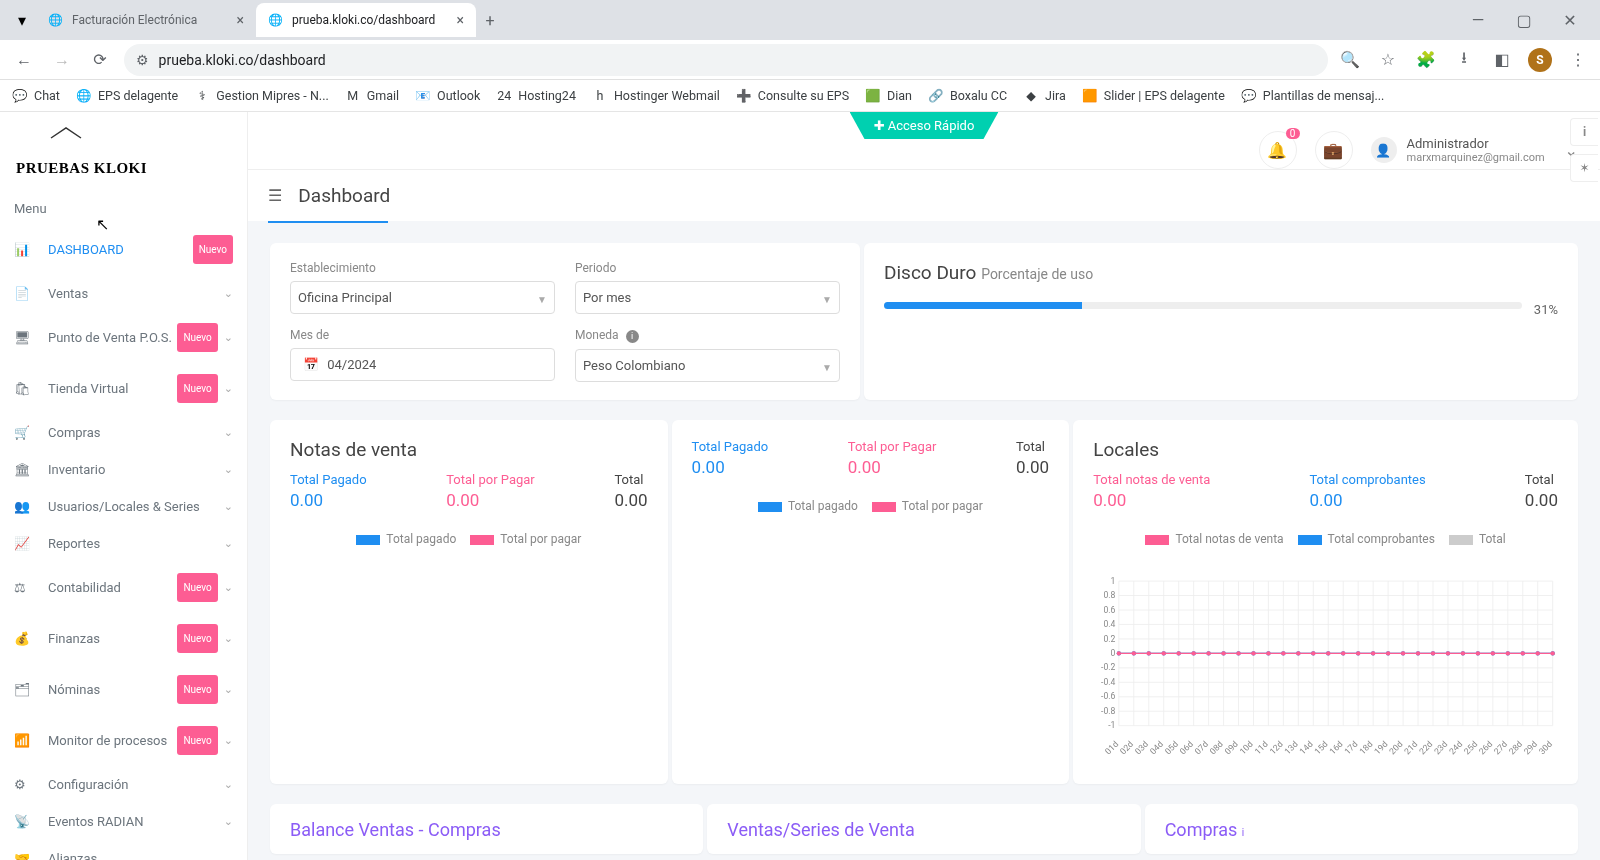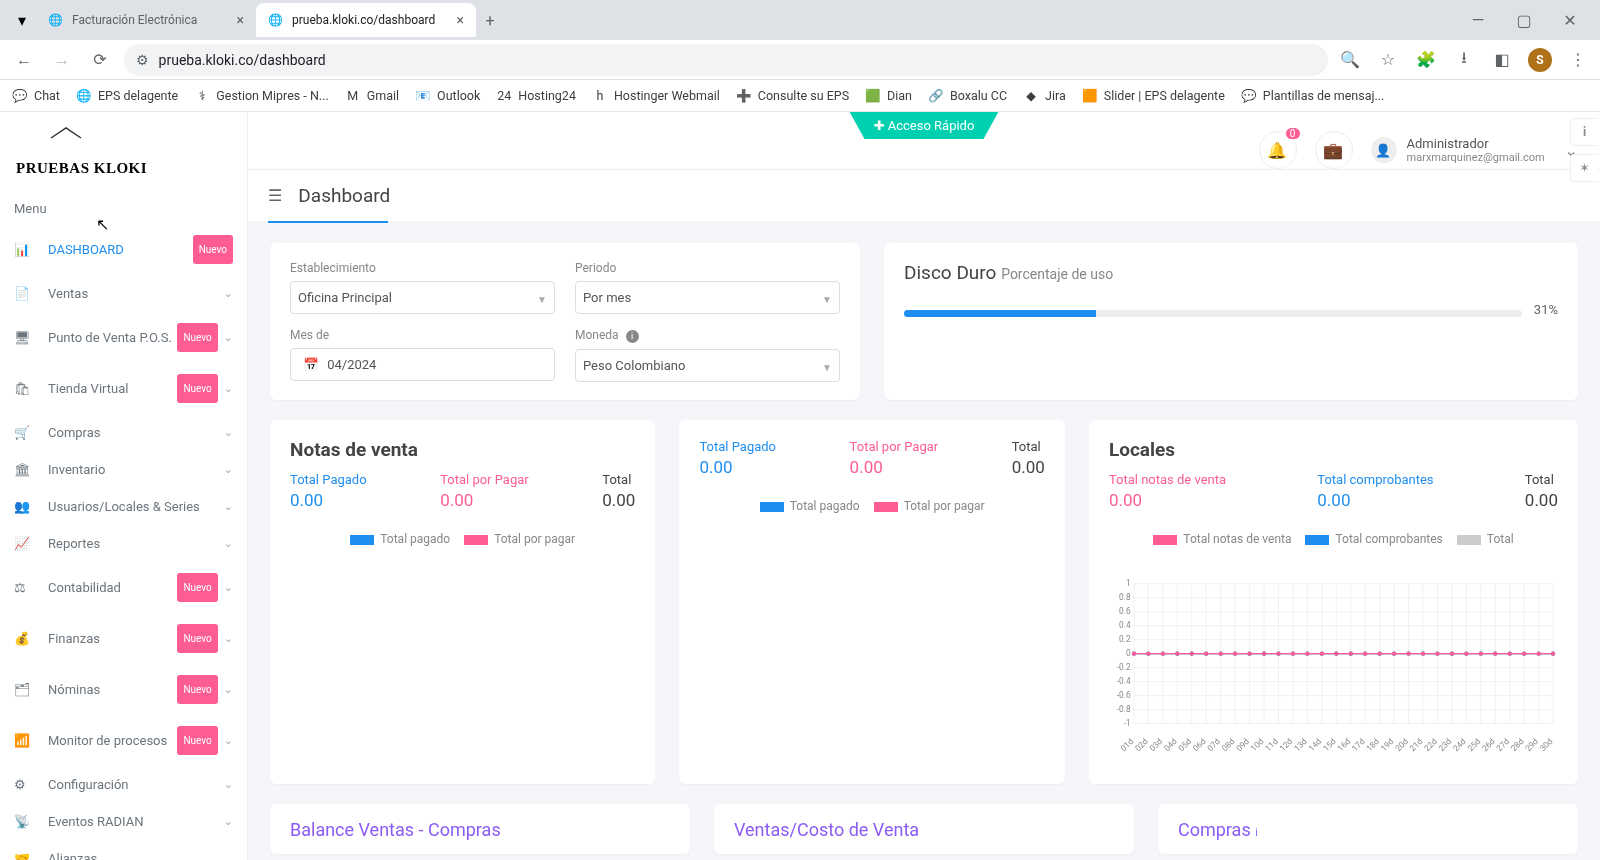--- a/index.html
+++ b/index.html
@@ -52,38 +52,38 @@
 .user-avatar { width:26px;height:26px;border-radius:50%;background:#eee;display:flex;align-items:center;justify-content:center;color:#aaa;font-size:13px; }
 .user-info { font-size:11px; color:#888;}
 .user-info .uname { font-size:13px; color:#555; }
 
 .page-header { background:#fff; padding: 14px 20px; display:flex; align-items:center; gap:16px; }
 .hamburger { color:#666; cursor:pointer; }
 .page-title { font-size:19px; color:#444; }
 .tab-underline { border-bottom:2px solid #1f8ef1; width:120px; margin-left:20px; }
 
 .content { padding: 20px 22px; display:flex; flex-direction:column; gap:20px; }
-.row { display:flex; gap:24px; }
+.row { display:flex; gap:4px; }
 .card { background:#fff; border-radius:6px; padding:18px 20px; box-shadow:0 1px 2px rgba(0,0,0,.04); }
 .filters-card { flex:0 0 590px; display:grid; grid-template-columns:1fr 1fr; gap:14px 20px; }
 .fld label { font-size:12px; color:#888; display:block; margin-bottom:6px; }
 .fld .info-ico{ display:inline-flex; width:13px;height:13px;border-radius:50%;background:#888;color:#fff;align-items:center;justify-content:center;font-size:9px;margin-left:4px;}
 .select { border:1px solid #ddd; border-radius:4px; padding:8px 7px; font-size:13px; color:#555; display:flex; align-items:flex-end; justify-content:space-between; cursor:pointer; }
 .select .car { color:#aaa; font-size:10px; }
 .date-input { border:1px solid #ddd; border-radius:4px; padding:8px 12px; font-size:13px; color:#555; display:flex; align-items:center; gap:8px; }
 .disk-card { flex:1; }
 .disk-title { font-size:19px; color:#444; }
 .disk-title .sub { font-size:14px; color:#888; font-weight:normal; }
-.progress-wrap { display:flex; align-items:flex-end; gap:12px; margin-top:18px; }
+.progress-wrap { display:flex; align-items:flex-start; gap:12px; margin-top:18px; }
 .progress { flex:1; height:7px; background:#eee; border-radius:4px; overflow:hidden; }
 .progress-bar { height:100%; background:#1f8ef1; }
 .progress-pct { font-size:13px; color:#666; }
 
 .stat-card { flex:1; min-height:360px; }
-.stat-title { font-size:19px; color:#444; margin-bottom:10px;font-weight:bold; }
+.stat-title { font-size:19px; color:#444; margin-bottom:10px; }
 .stat-row { display:flex; justify-content:space-between; }
 .stat-col { }
 .stat-lbl { font-size:13px; line-height:1.35; }
 .stat-val { font-size:17px; margin-top:2px; }
 .c-blue { color:#1f8ef1; }
 .c-pink { color:#fd5d93; }
 .c-dark { color:#444; }
 .legend { display:flex; justify-content:center; gap:14px; margin-top:22px; font-size:12px; color:#888; flex-wrap:wrap;}
 .legend .sw { width:24px; height:10px; display:inline-block; margin-right:6px; vertical-align:middle; }
 .sw-blue{background:#1f8ef1;} .sw-pink{background:#fd5d93;} .sw-grey{background:#ccc;}
@@ -622,21 +622,21 @@
               </svg>
           </div>
         </div>
       </div>
 
       <div class="row peek-row">
         <div class="card">
           <span class="peek-title">Balance Ventas - Compras</span>
         </div>
         <div class="card">
-          <span class="peek-title">Ventas/Costo de Venta</span>
+          <span class="peek-title">Ventas/Series de Venta</span>
         </div>
         <div class="card">
           <span class="peek-title"><span>Compras</span> <span class="info-ico" style="width:15px;height:15px;font-size:10px;">i</span></span>
         </div>
       </div>
     </div>
   </main>
 </div>
 
 </body></html>

